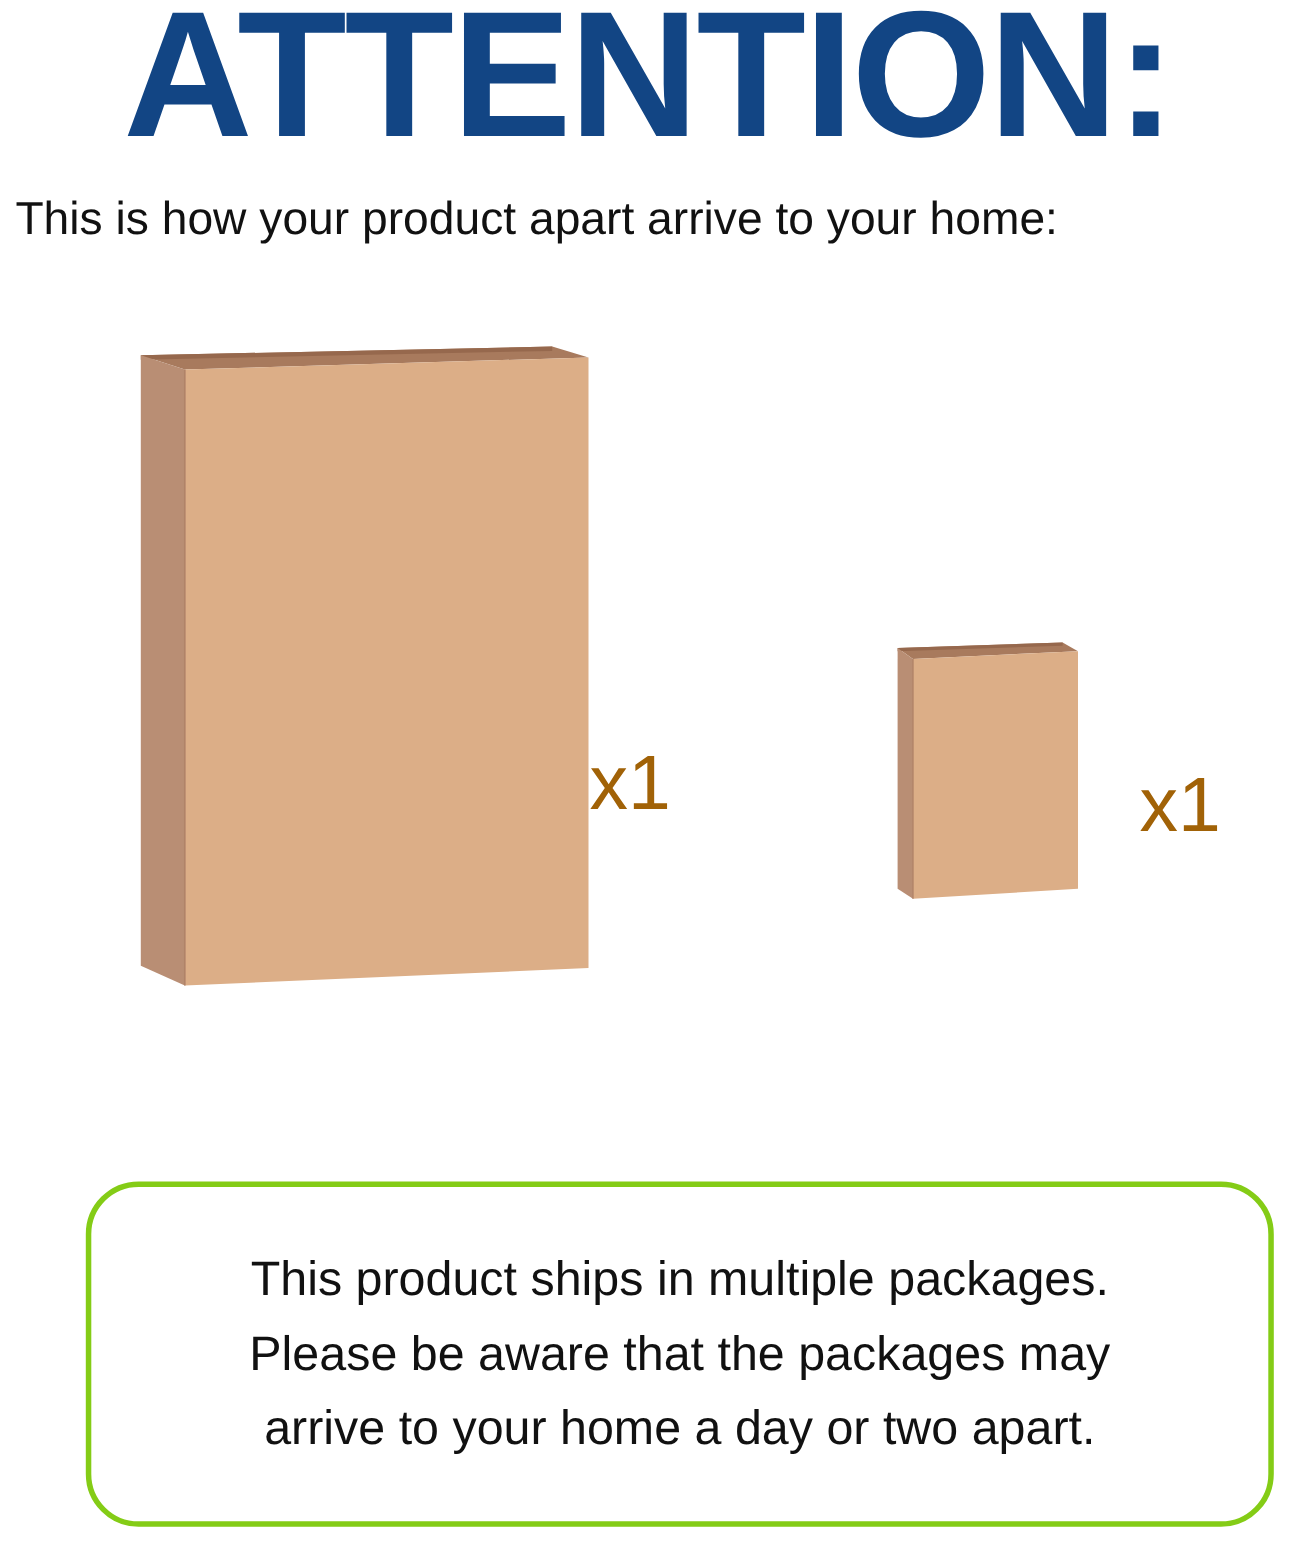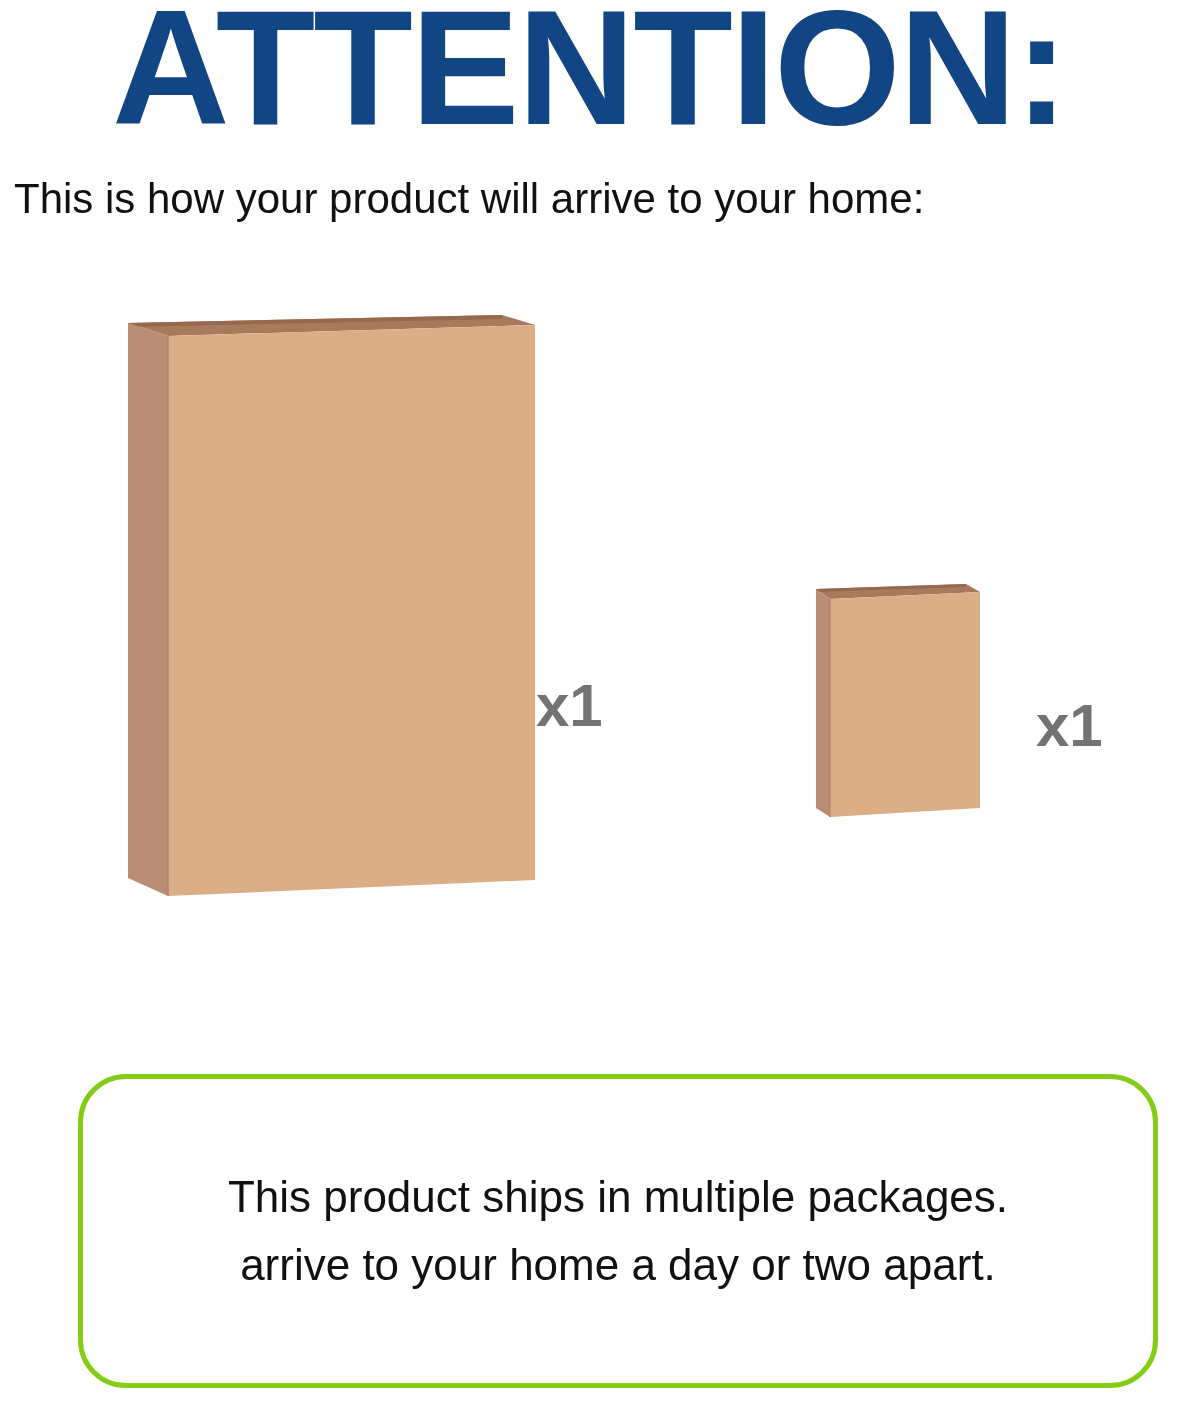--- a/index.html
+++ b/index.html
@@ -57,24 +57,24 @@
     position: absolute;
     display: block;
   }
 
   #package-large-svg { left: 110px;  top: 300px; }
   #package-small-svg { left: 800px;  top: 570px; }
 
   
   .qty-label {
     position: absolute;
-    color: #737373;
+    color: #a16207;
     font-family: "Liberation Sans", sans-serif;
-    font-weight: 700;
-    font-size: 60px;
+    font-weight: 400;
+    font-size: 70px;
     line-height: 1;
     white-space: nowrap;
   }
   #qty-large { left: 536px;  top: 676px; }
   #qty-small { left: 1036px; top: 696px; }
 
   
   .item-caption {
     position: absolute;
     color: #111111;
@@ -121,21 +121,21 @@
     line-height: 1.55;
     text-align: center;
     white-space: nowrap;
   }
 </style>
 </head>
 <body>
 
 <div id="attention-title">ATTENTION:</div>
 
-<div id="attention-subtitle">This is how your product will arrive to your home:</div>
+<div id="attention-subtitle">This is how your product apart arrive to your home:</div>
 
 <div id="packages-area">
 
   <svg id="package-large-svg" class="package-svg" width="440" height="610" viewBox="0 0 440 610">
 
     <polygon points="18,23 392,15 425,25 58,36" fill="#a87a5d"></polygon>
 
     <polygon points="18,23 392,15 392,19 18,27" fill="#96684d"></polygon>
 
     <polygon points="18,23 58,36 58,596 18,578" fill="#b98e74"></polygon>
@@ -160,14 +160,15 @@
   <div id="qty-large" class="qty-label">x1</div>
 
   <div id="qty-small" class="qty-label">x1</div>
 
 
 
 </div>
 
 <div id="shipping-notice">
   <div class="notice-line">This product ships in multiple packages.</div>
+  <div class="notice-line">Please be aware that the packages may</div>
   <div class="notice-line">arrive to your home a day or two apart.</div>
 </div>
 
 </body></html>

